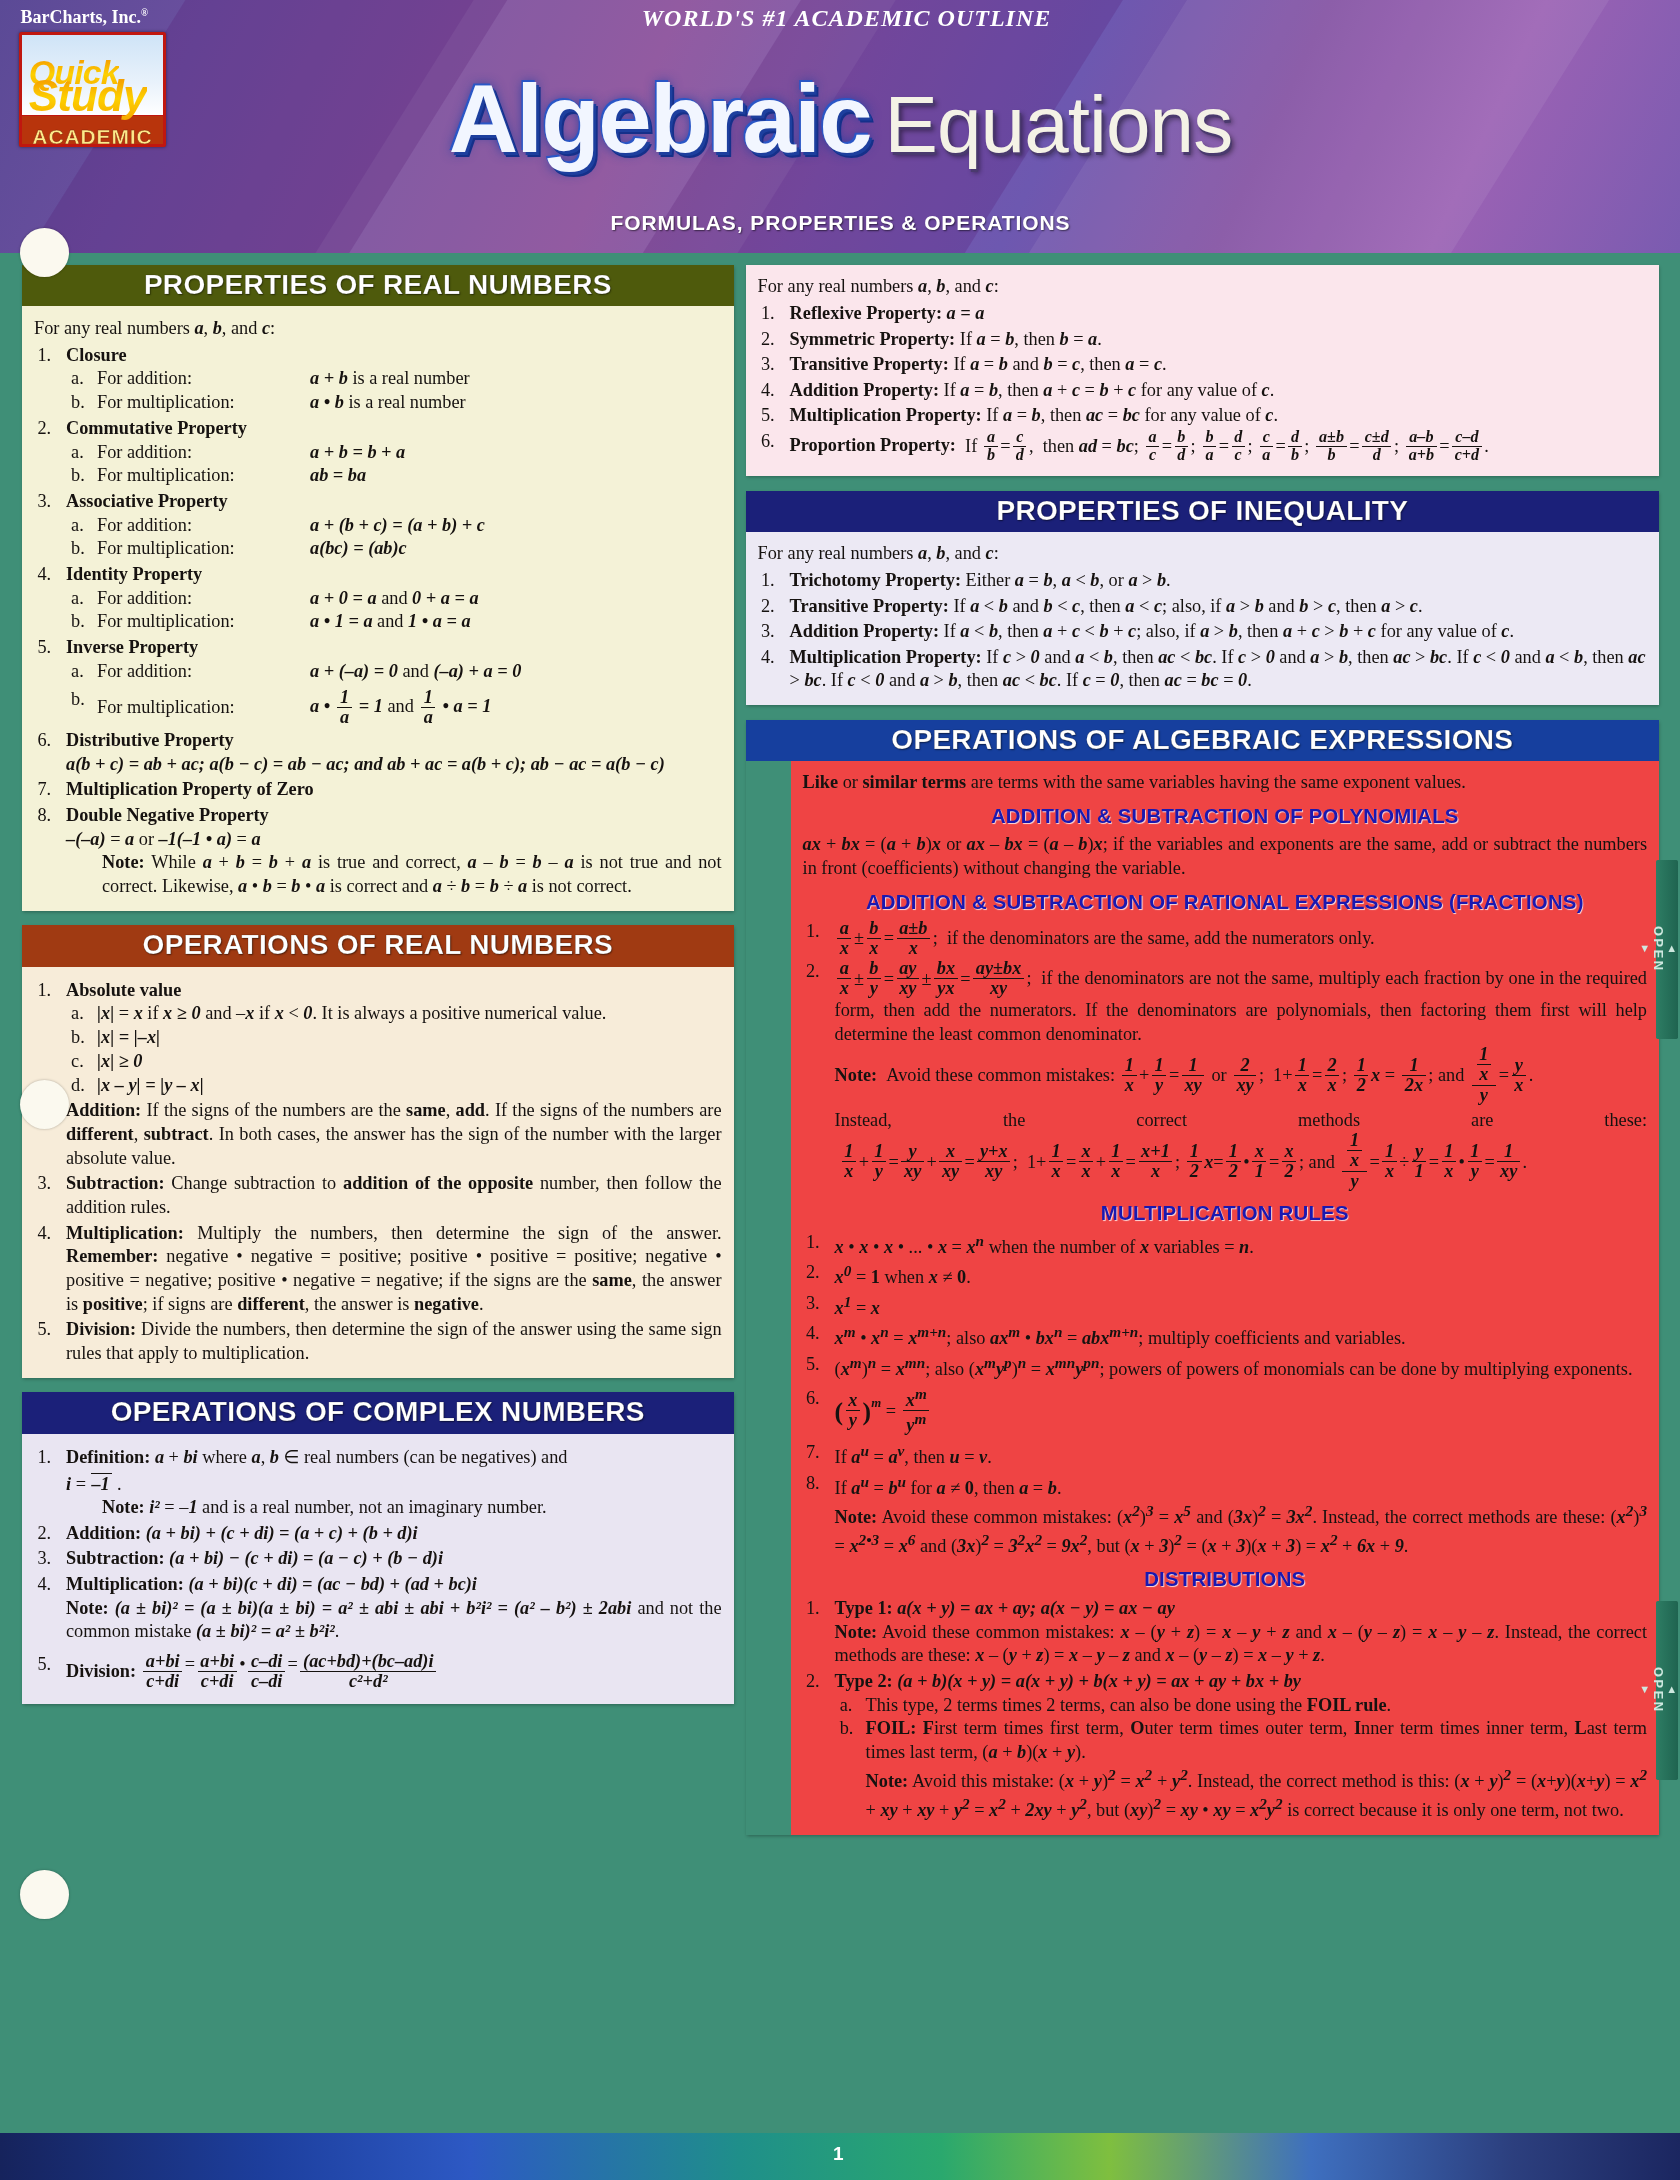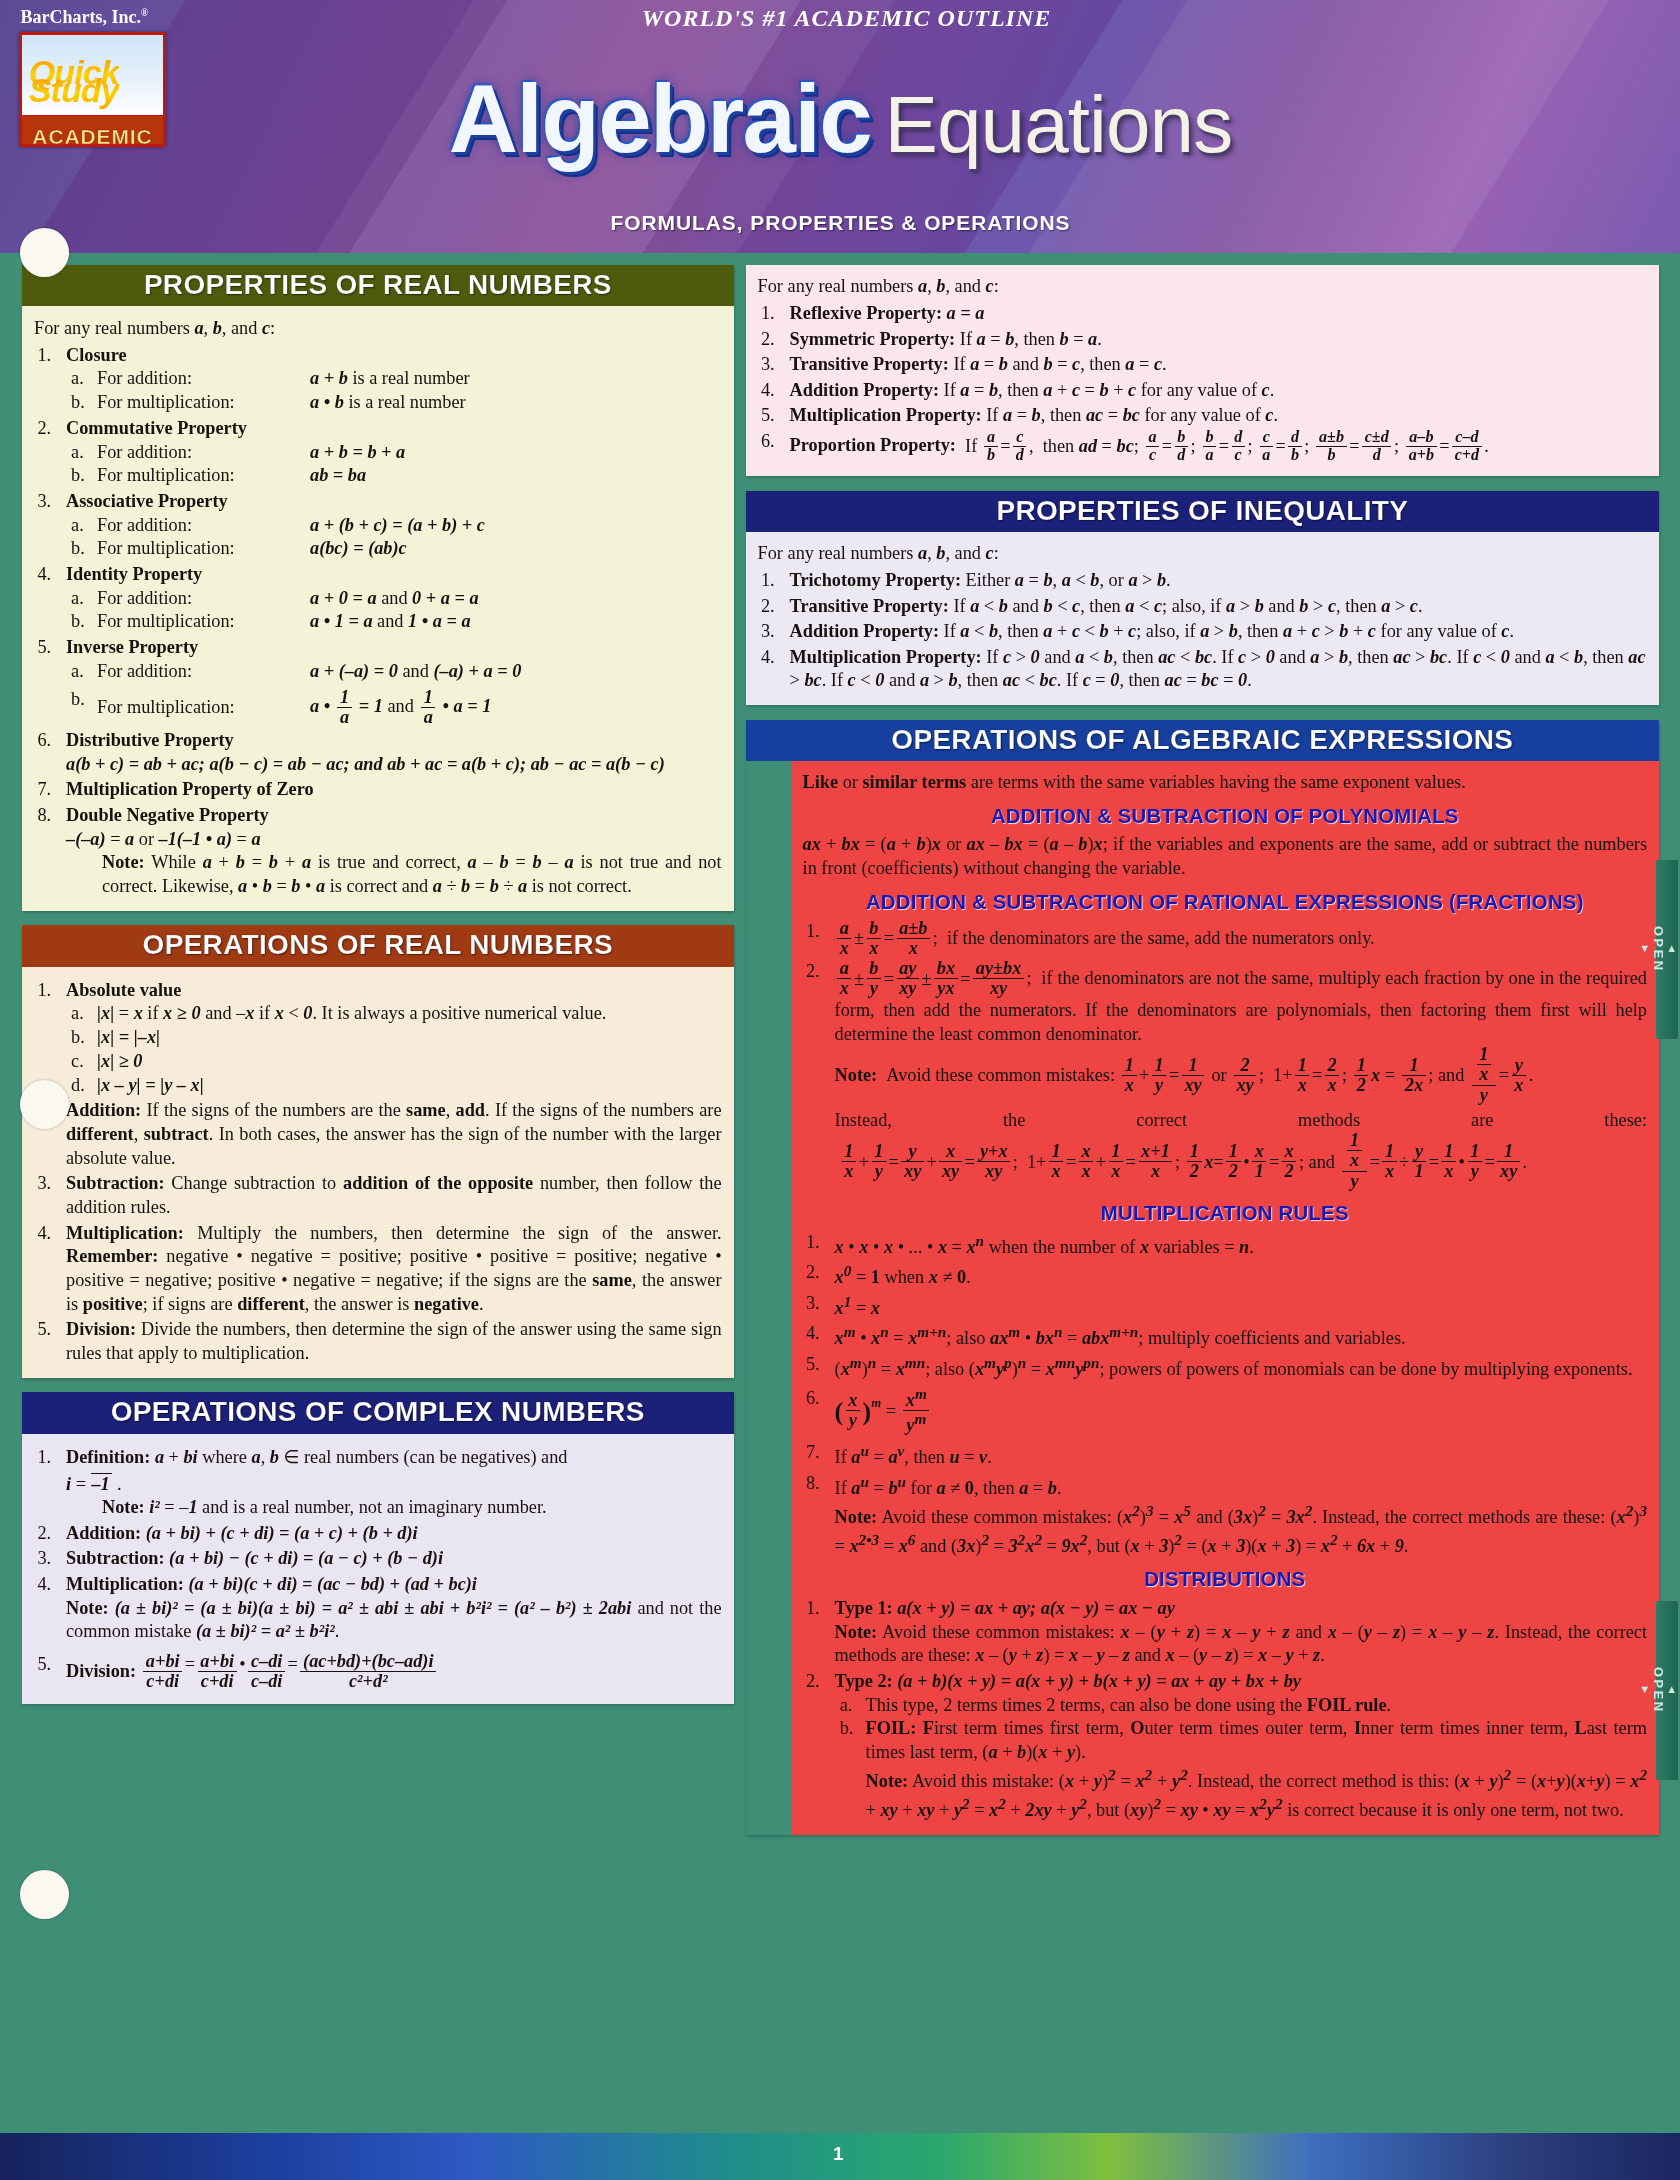--- a/index.html
+++ b/index.html
@@ -49,21 +49,21 @@
   .qs-quick, .qs-study {
     position:absolute; left:6.8px;
     font-family:"Liberation Sans", sans-serif;
     font-weight:bold; font-style:italic;
     background:linear-gradient(180deg,#f28a00 0%,#fdd000 55%,#f6a800 100%);
     -webkit-background-clip:text; background-clip:text; color:transparent;
     letter-spacing:-0.9px;
     text-shadow:0 0 0 transparent;
   }
   .qs-quick { top:18px; font-size:34px; }
-  .qs-study { top:36px; font-size:34px; }
+  .qs-study { top:36px; font-size:44px; }
   .qs-bot {
     height:41px; background:#b8340c;
     display:flex; align-items:center; justify-content:center;
   }
   .qs-bot span {
     font-family:"Liberation Sans", sans-serif;
     font-weight:bold; font-size:21px; color:#fde98a;
     letter-spacing:0.9px;
     -webkit-text-stroke:0.4px #7a1f06;
   }

